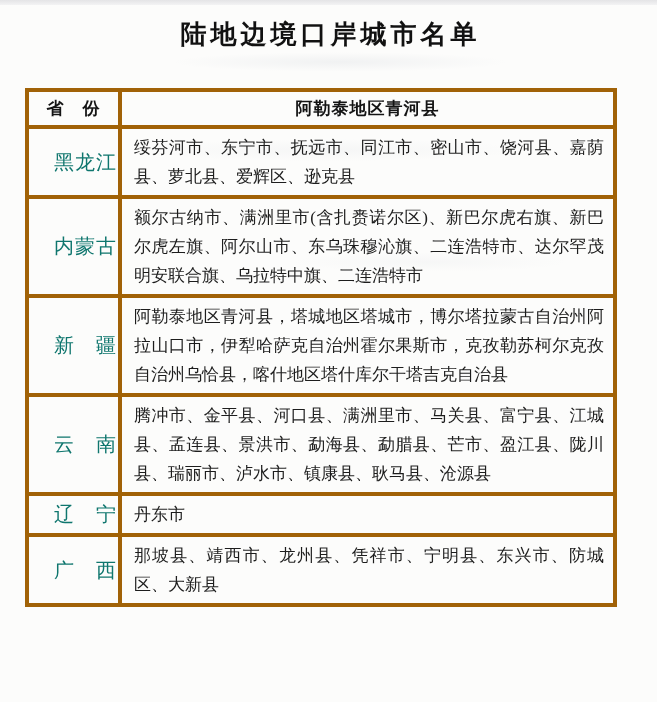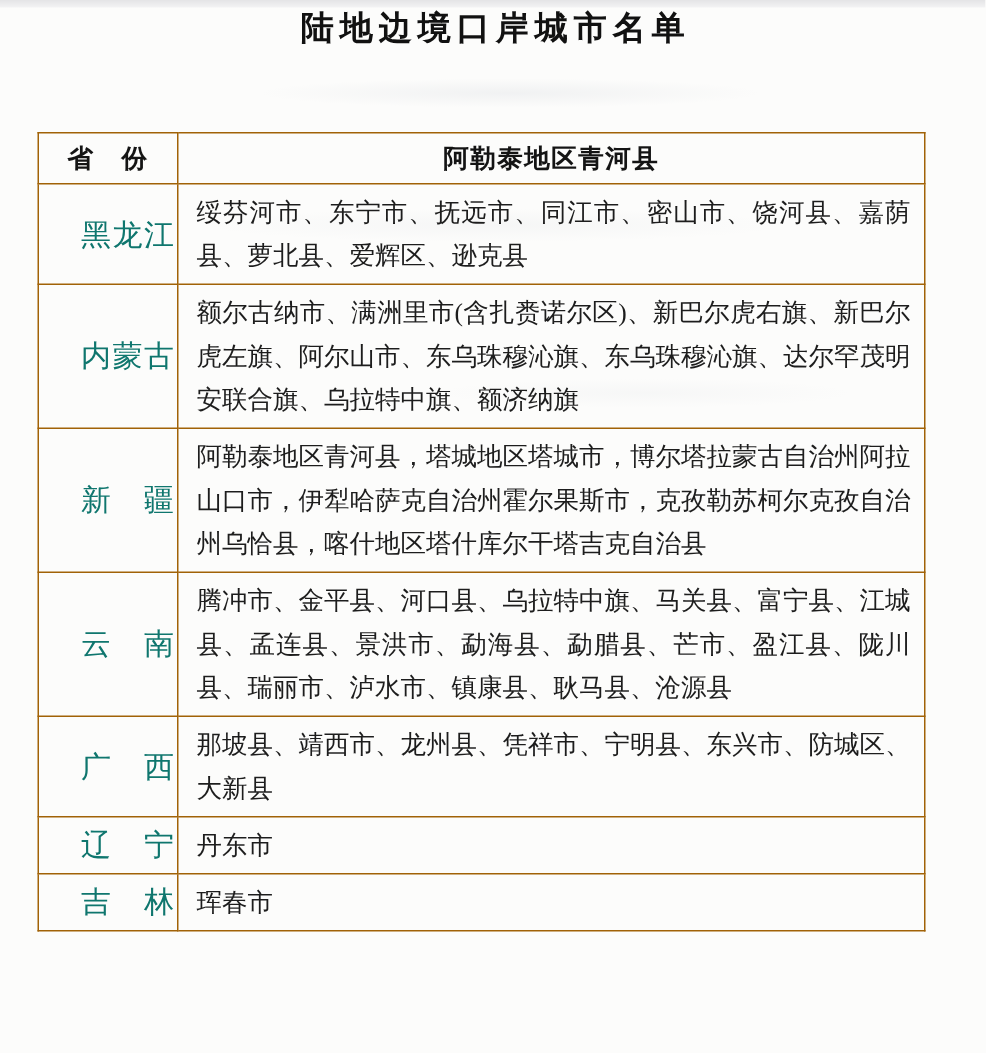--- a/index.html
+++ b/index.html
@@ -20,40 +20,40 @@
     color: #1c1c1c;
   }
   .scan-strip {
     position: absolute;
     top: 0; left: 0; right: 0;
     height: 5px;
     background: linear-gradient(#e4e4e6, #f3f3f4);
   }
   .title {
     margin: 0;
-    padding-top: 4px;
+    padding-top: 17px;
     text-align: center;
-    font-size: 22px;
+    font-size: 26px;
     font-weight: bold;
     letter-spacing: 4px;
     text-indent: 4px;
     color: #111;
     font-family: "Liberation Serif", "DejaVu Serif", serif;
   }
   table.border-table {
     position: absolute;
     left: 25px;
     top: 88px;
     width: 592px;
     border-collapse: collapse;
     table-layout: fixed;
     background: transparent;
   }
   .border-table th, .border-table td {
-    border: 1px solid #a16207;
+    border: 4px solid #a16207;
   }
   .border-table col.c-prov { width: 93px; }
   .border-table thead th {
     height: 31px;
     font-family: "Liberation Sans", "DejaVu Sans", sans-serif;
     font-weight: bold;
     font-size: 17px;
     text-align: center;
     vertical-align: middle;
     color: #141414;
@@ -93,37 +93,33 @@
         <th>阿勒泰地区青河县</th>
       </tr>
     </thead>
     <tbody>
         <tr>
           <td class="prov">黑龙江</td>
           <td class="cities">绥芬河市、东宁市、抚远市、同江市、密山市、饶河县、嘉荫县、萝北县、爱辉区、逊克县</td>
         </tr>
         <tr>
           <td class="prov">内蒙古</td>
-          <td class="cities">额尔古纳市、满洲里市(含扎赉诺尔区)、新巴尔虎右旗、新巴尔虎左旗、阿尔山市、东乌珠穆沁旗、东乌珠穆沁旗、达尔罕茂明安联合旗、乌拉特中旗、额济纳旗</td>
+          <td class="cities">额尔古纳市、满洲里市(含扎赉诺尔区)、新巴尔虎右旗、新巴尔虎左旗、阿尔山市、东乌珠穆沁旗、二连浩特市、达尔罕茂明安联合旗、乌拉特中旗、二连浩特市</td>
         </tr>
         <tr>
           <td class="prov">新　疆</td>
           <td class="cities">阿勒泰地区青河县，塔城地区塔城市，博尔塔拉蒙古自治州阿拉山口市，伊犁哈萨克自治州霍尔果斯市，克孜勒苏柯尔克孜自治州乌恰县，喀什地区塔什库尔干塔吉克自治县</td>
         </tr>
         <tr>
           <td class="prov">云　南</td>
-          <td class="cities">腾冲市、金平县、河口县、乌拉特中旗、马关县、富宁县、江城县、孟连县、景洪市、勐海县、勐腊县、芒市、盈江县、陇川县、瑞丽市、泸水市、镇康县、耿马县、沧源县</td>
-        </tr>
-        <tr>
-          <td class="prov">广　西</td>
-          <td class="cities">那坡县、靖西市、龙州县、凭祥市、宁明县、东兴市、防城区、大新县</td>
+          <td class="cities">腾冲市、金平县、河口县、满洲里市、马关县、富宁县、江城县、孟连县、景洪市、勐海县、勐腊县、芒市、盈江县、陇川县、瑞丽市、泸水市、镇康县、耿马县、沧源县</td>
         </tr>
         <tr>
           <td class="prov">辽　宁</td>
           <td class="cities">丹东市</td>
         </tr>
         <tr>
-          <td class="prov">吉　林</td>
-          <td class="cities">珲春市</td>
+          <td class="prov">广　西</td>
+          <td class="cities">那坡县、靖西市、龙州县、凭祥市、宁明县、东兴市、防城区、大新县</td>
         </tr>
       </tbody>
   </table>
 </div>
 
 </body></html>

